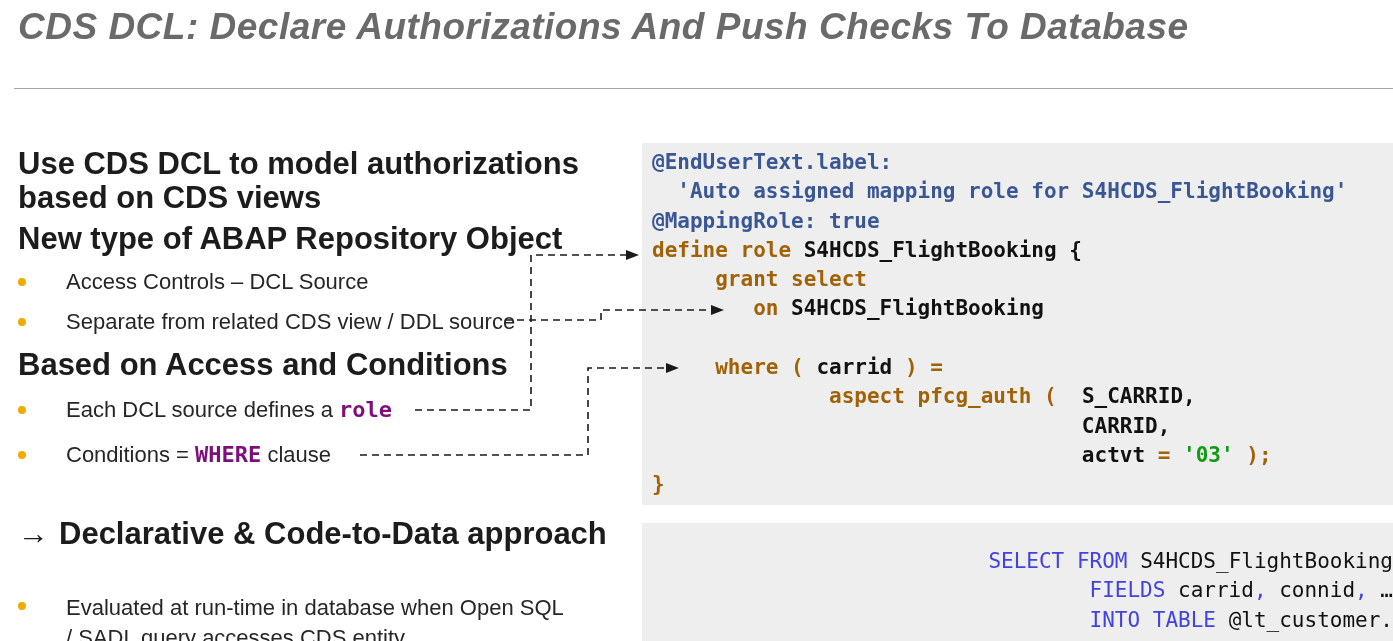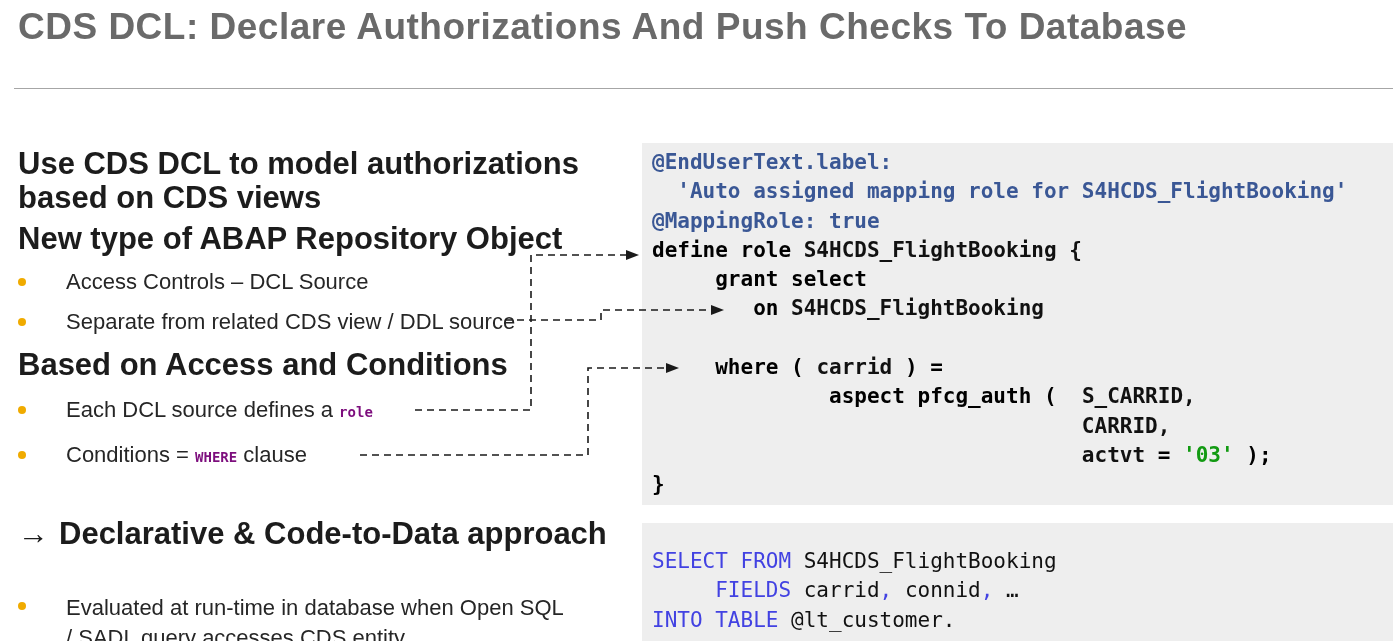--- a/index.html
+++ b/index.html
@@ -4,48 +4,48 @@
 <style>
   html,body{margin:0;padding:0;}
   body{
     width:1393px;height:641px;position:relative;overflow:hidden;
     background:#ffffff;font-family:"Liberation Sans",sans-serif;
   }
   .abs{position:absolute;}
   
   .slide-title{
     left:18px;top:6px;font-size:37px;font-weight:bold;color:#6a6a6a;
-    letter-spacing:0.5px;white-space:nowrap;
+    letter-spacing:0.5px;white-space:nowrap;font-style:italic;
   }
   .rule{left:14px;top:88px;width:1379px;height:1px;background:#a6a6a6;}
   
   .lh{left:18px;font-size:31px;font-weight:bold;color:#1c1c1c;white-space:nowrap;}
   .bullet{left:18px;font-size:22px;color:#262626;white-space:nowrap;}
   .bullet .dot{
     display:inline-block;width:8px;height:8px;border-radius:50%;
     background:#F0AB00;margin-right:14px;vertical-align:3px;
   }
   .bullet .bt{display:inline-block;vertical-align:top;margin-left:26px;}
   .mono-kw{
     font-family:"DejaVu Sans Mono",monospace;font-weight:bold;color:#7D0E7D;
-    font-size:14px;
+    font-size:22px;
   }
   .h4arrow{margin-right:10px;}
   .two-line div{line-height:30px;}
   
   .code-block{
     background:#EEEEEE;left:642px;width:751px;box-sizing:border-box;
     font-family:"DejaVu Sans Mono",monospace;font-size:21px;
     padding:5px 0 0 10px;overflow:hidden;
   }
   .code1{top:143px;height:362px;font-weight:bold;}
-  .code2{top:523px;height:118px;font-weight:normal;padding-top:24px;}
+  .code2{top:523px;height:118px;font-weight:normal;padding-top:24px;text-align:right;}
   .code-line{white-space:pre;line-height:29.3px;height:29.3px;}
   .c-annot{color:#3A5795;}
-  .c-purple{color:#000000;}
+  .c-purple{color:#a16207;}
   .c-plain{color:#111111;}
   .c-green{color:#129A12;}
   .c-blue{color:#4242E2;}
   
   .overlay{left:0;top:0;pointer-events:none;}
 </style>
 </head>
 <body>
 
 <div class="abs slide-title">CDS DCL: Declare Authorizations And Push Checks To Database</div>

